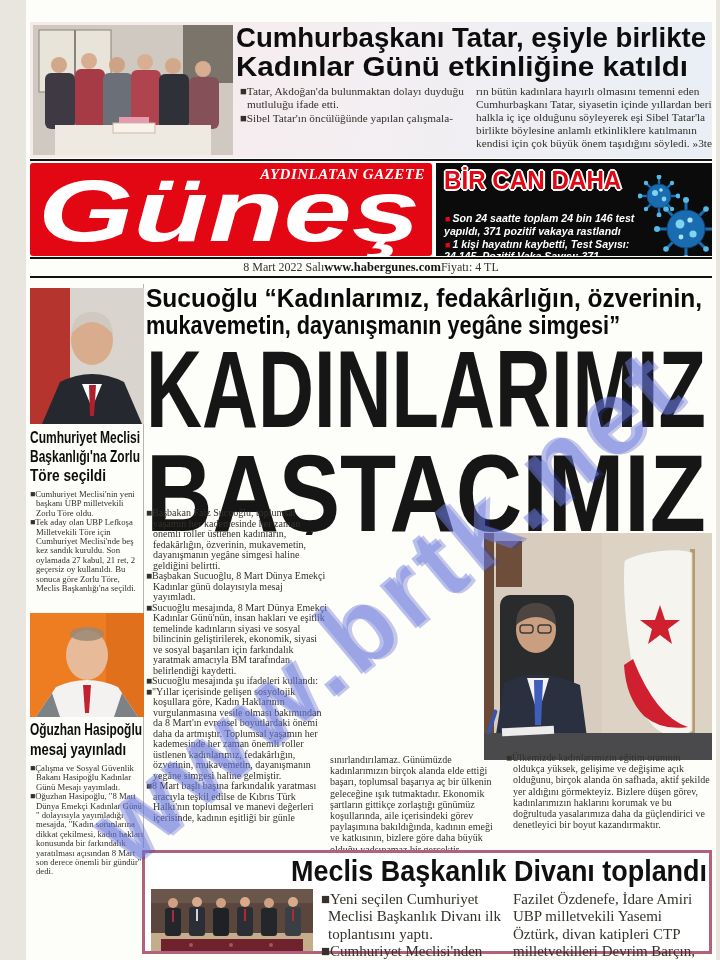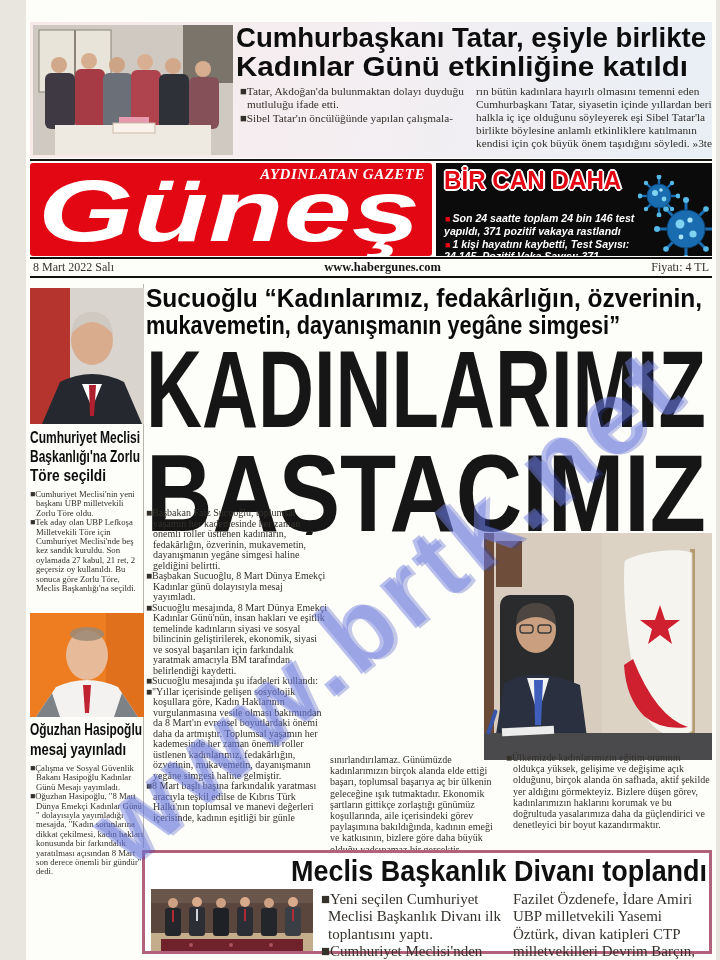--- a/index.html
+++ b/index.html
@@ -36,21 +36,21 @@
     color:#e30613;transform:scaleX(.93);transform-origin:left;
     text-shadow:-2px 0 #fff,2px 0 #fff,0 -2px #fff,0 2px #fff,-1px -1px #fff,1px 1px #fff,-1px 1px #fff,1px -1px #fff;}
   .cv-body{width:192px;margin-top:16px;color:#fff;
     font-family:"Liberation Sans",sans-serif;font-weight:bold;font-size:10.6px;line-height:1.2;font-style:italic;}
   .cv-sq{color:#e30613;font-size:9px;margin:0 2px 0 1px;}
   .virus{position:absolute;}
 
   
   .dateline{position:absolute;left:4px;top:257px;width:682px;height:21px;
     border-top:2px solid #111;border-bottom:2px solid #111;box-sizing:border-box;
-    display:flex;justify-content:space-between;align-items:center;padding:0 3px;
+    display:flex;justify-content:center;align-items:center;padding:0 3px;
     font-size:12px;color:#38332c;}
   .dl-site{font-weight:bold;font-size:12.5px;color:#151515;}
 
   
   .vrule{position:absolute;left:117px;top:284px;width:1px;height:564px;background:#b9b5ad;}
   .quote-svg{position:absolute;left:120px;top:284px;}
   .giant-svg{position:absolute;left:120px;top:339px;}
   .col{position:absolute;font-size:10px;line-height:1.05;color:#35312b;}
   .col p{margin:0;text-indent:-7px;padding-left:7px;}
   .col .noind{text-indent:0;padding-left:0;}

